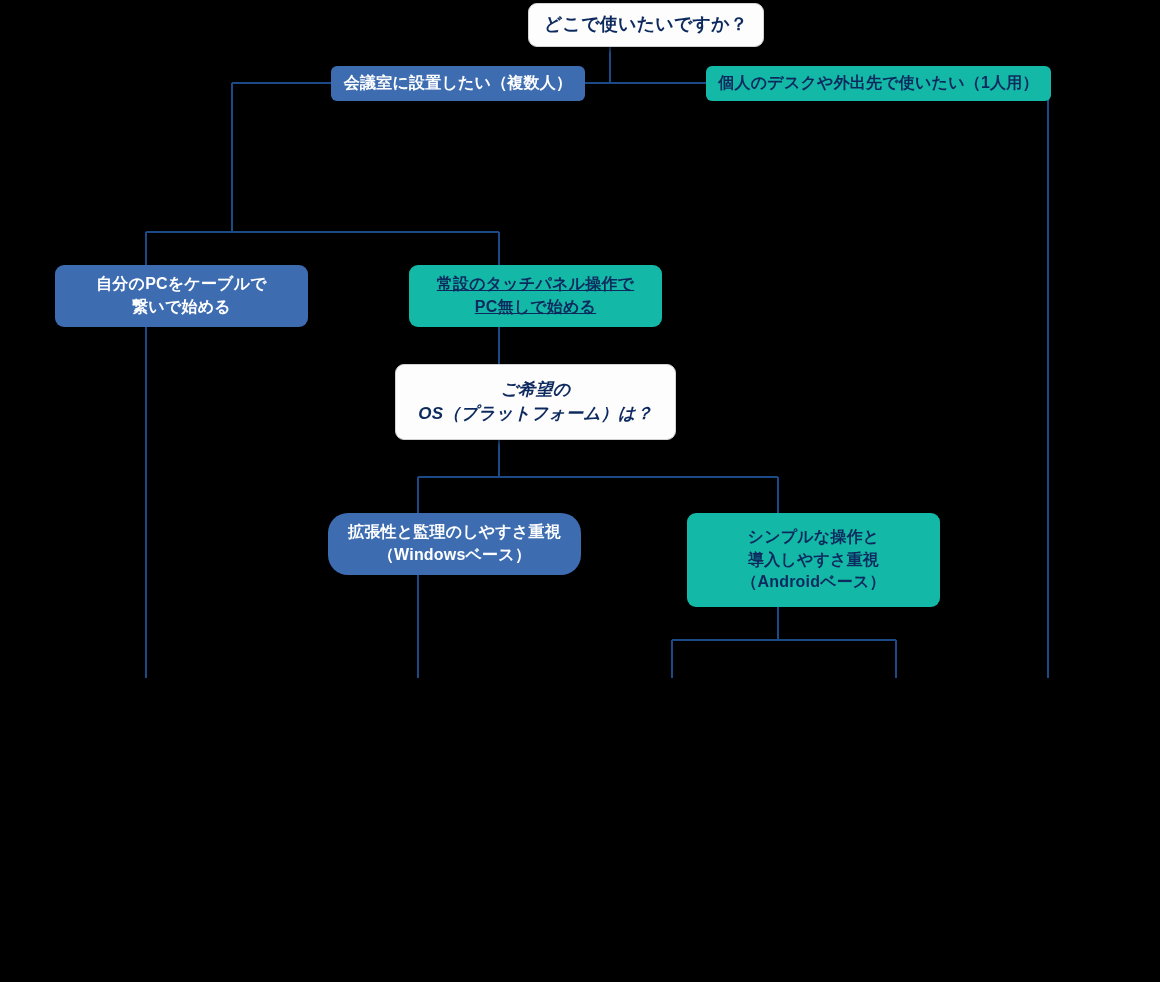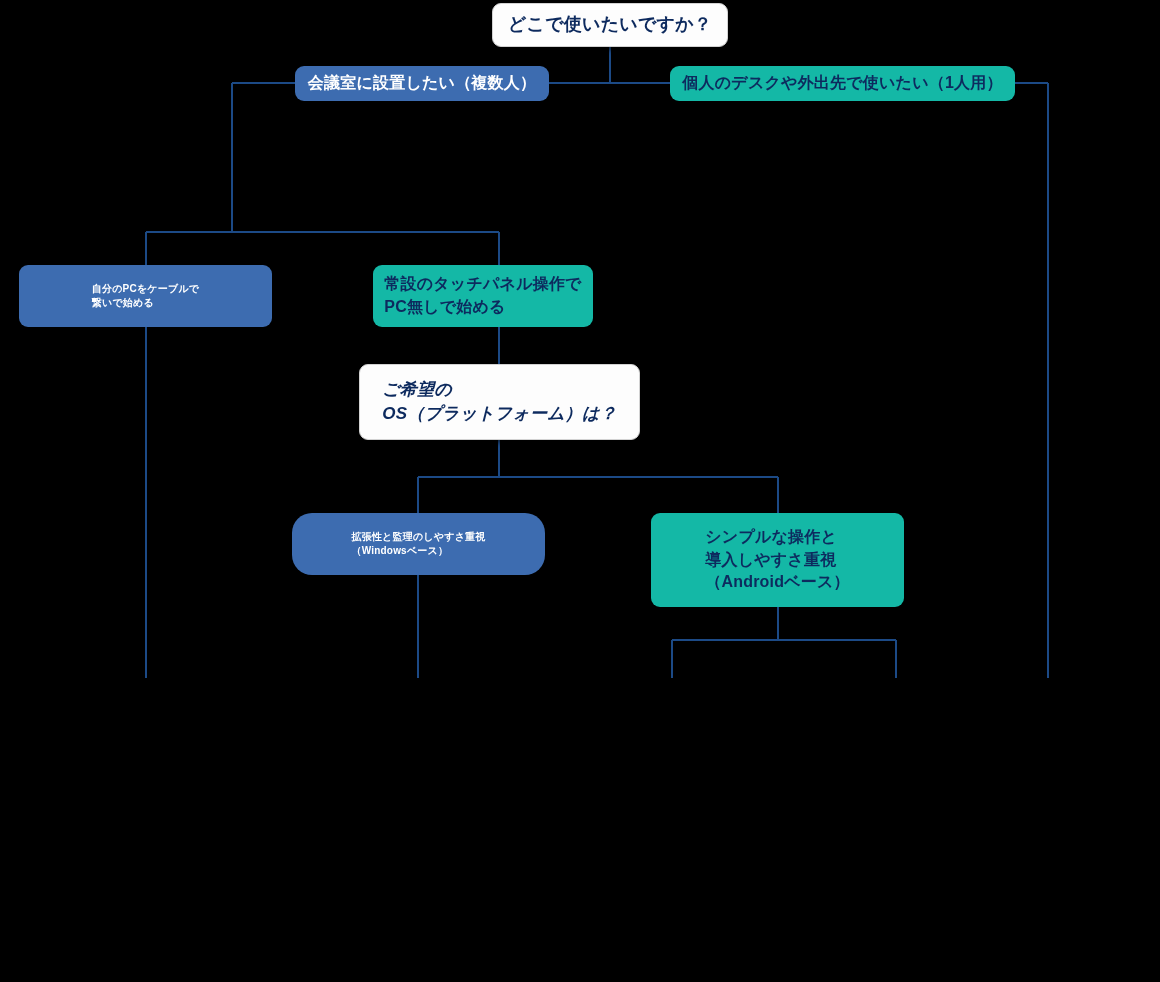--- a/index.html
+++ b/index.html
@@ -24,50 +24,53 @@
     width: 1160px;
     height: 982px;
     pointer-events: none;
   }
   .node {
     position: absolute;
     box-sizing: border-box;
     display: flex;
     align-items: center;
     justify-content: center;
+    text-align: center;
     border-radius: 9px;
     line-height: 1.42;
     white-space: pre-line;
     letter-spacing: 0.2px;
+    margin-left: 36px;
   }
   .node-question {
     background: #fdfdfd;
     border: 1px solid #d2d2d2;
     color: #0d2a5e;
     font-weight: 700;
     font-size: 17px;
     box-shadow: 2px 3px 4px rgba(0,0,0,0.55);
   }
   .node-primary {
     background: #3d6cb0;
     color: #ffffff;
     font-weight: 700;
-    font-size: 10px;
+    font-size: 16px;
   }
   .node-light {
     background: #14b8a6;
     color: #0d2a5e;
     font-weight: 700;
     font-size: 16px;
   }
   .node-root {
     font-size: 18px;
   }
   .node-chip {
     font-size: 16px;
+    border-radius: 6px;
   }
 </style>
 </head>
 <body>
 
 <div id="canvas" style="background: rgb(0, 0, 0);">
   <svg id="wires" viewBox="0 0 1160 982" width="1160" height="982">
       <line x1="610" y1="47" x2="610" y2="83" stroke="#1c4a86" stroke-width="2" shape-rendering="crispEdges"></line>
       <line x1="232" y1="83" x2="1048" y2="83" stroke="#1c4a86" stroke-width="2" shape-rendering="crispEdges"></line>
       <line x1="232" y1="83" x2="232" y2="232" stroke="#1c4a86" stroke-width="2" shape-rendering="crispEdges"></line>
@@ -81,21 +84,21 @@
       <line x1="778" y1="477" x2="778" y2="640" stroke="#1c4a86" stroke-width="2" shape-rendering="crispEdges"></line>
       <line x1="672" y1="640" x2="896" y2="640" stroke="#1c4a86" stroke-width="2" shape-rendering="crispEdges"></line>
       <line x1="672" y1="640" x2="672" y2="678" stroke="#1c4a86" stroke-width="2" shape-rendering="crispEdges"></line>
       <line x1="896" y1="640" x2="896" y2="678" stroke="#1c4a86" stroke-width="2" shape-rendering="crispEdges"></line>
     </svg>
 <div class="node node-question node-root" style="left: 492px; top: 3px; width: 236px; height: 44px;">どこで使いたいですか？</div>
     <div class="node node-primary node-chip" style="left: 295px; top: 66px; width: 254px; height: 35px;">会議室に設置したい（複数人）</div>
     <div class="node node-light node-chip" style="left: 670px; top: 66px; width: 345px; height: 35px;">個人のデスクや外出先で使いたい（1人用）</div>
     <div class="node node-primary" style="left: 19px; top: 265px; width: 253px; height: 62px;">自分のPCをケーブルで
 繋いで始める</div>
-    <div class="node node-light" style="left: 373px; top: 265px; width: 220px; height: 62px;">常設のタッチパネル操作で
+    <div class="node node-light" style="left: 373px; top: 265px; width: 253px; height: 62px; text-decoration: underline;">常設のタッチパネル操作で
 PC無しで始める</div>
     <div class="node node-question" style="left: 359px; top: 364px; width: 281px; height: 76px; font-style: italic;">ご希望の
 OS（プラットフォーム）は？</div>
     <div class="node node-primary" style="left: 292px; top: 513px; width: 253px; height: 62px; border-radius: 20px;">拡張性と監理のしやすさ重視
 （Windowsベース）</div>
     <div class="node node-light" style="left: 651px; top: 513px; width: 253px; height: 94px;">シンプルな操作と
 導入しやすさ重視
 （Androidベース）</div>
   </div>
 

